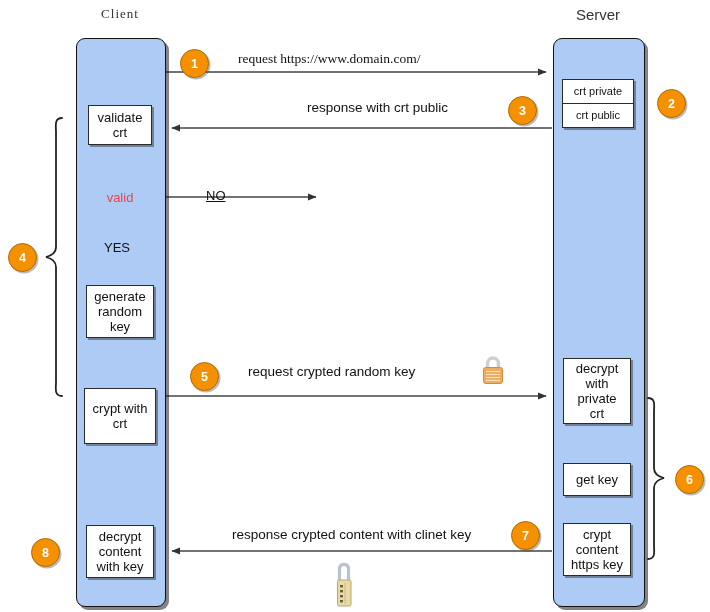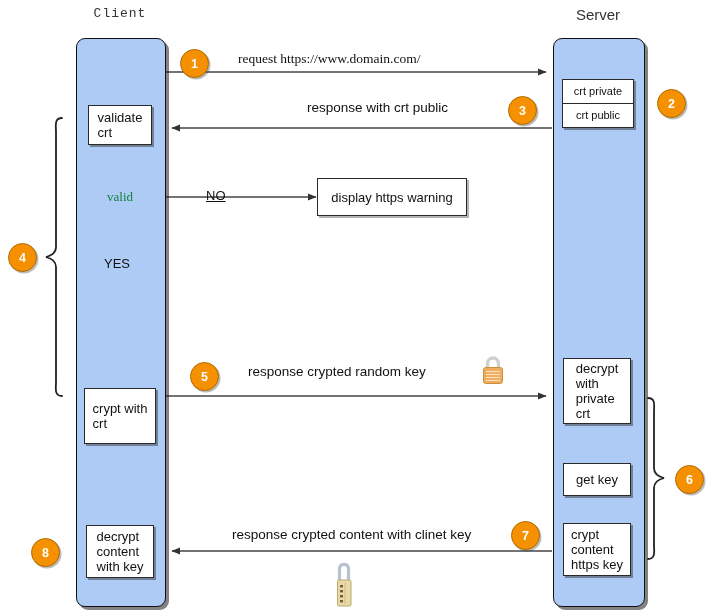--- a/index.html
+++ b/index.html
@@ -5,43 +5,43 @@
   html,body{margin:0;padding:0;background:#ffffff;}
   body{width:710px;height:612px;overflow:hidden;
        font-family:"Liberation Sans",sans-serif;color:#1a1a1a;}
   #stage{position:relative;width:710px;height:612px;}
 
   
   .lane{position:absolute;background:#aecbf5;border:1.6px solid #111;
         border-radius:9px;box-shadow:3px 3px 0 rgba(30,30,30,.55);}
   .lane-title{position:absolute;font-size:15px;color:#33333a;
               text-align:center;white-space:nowrap;}
-  .lane-title.mono{font-family:Liberation Mono, monospace;
+  .lane-title.mono{font-family:Liberation Serif, serif;
                    letter-spacing:1px;font-size:13px;}
 
   
   .box{position:absolute;background:#ffffff;border:1.5px solid #2a2a2a;
        box-shadow:2px 2px 0 rgba(40,40,40,.45);
        display:flex;align-items:center;justify-content:center;
-       text-align:left;font-size:13px;line-height:15px;color:#111;
+       text-align:center;font-size:13px;line-height:15px;color:#111;
        box-sizing:border-box;padding:2px 3px;}
   .box.plain{box-shadow:2px 2px 0 rgba(40,40,40,.35);}
 
   
   .stack{position:absolute;border:1.5px solid #2a2a2a;background:#fff;
          box-shadow:2px 2px 0 rgba(40,40,40,.45);box-sizing:border-box;}
   .stack .cell{display:flex;align-items:center;justify-content:center;
                font-size:11px;color:#111;height:50%;box-sizing:border-box;}
   .stack .cell.top{border-bottom:1.5px solid #2a2a2a;}
 
   
   .diamond-wrap{position:absolute;}
   .diamond-label{position:absolute;left:0;top:0;width:100%;height:100%;
                  display:flex;align-items:center;justify-content:center;
-                 font-size:13px;color:#15803d;font-family:Liberation Serif, serif;}
+                 font-size:13px;color:#ef4444;}
 
   
   .badge{position:absolute;width:27px;height:27px;border-radius:50%;
          background:#f59100;border:1.5px solid #b06a00;
          box-shadow:1.5px 1.5px 0 rgba(60,60,60,.35);
          display:flex;align-items:center;justify-content:center;
          font-size:12.5px;font-weight:bold;color:#ffffff;}
 
   
   .elabel{position:absolute;font-size:13.5px;color:#111;white-space:nowrap;}
@@ -101,52 +101,54 @@
   <div class="lane-title mono" style="left:76px;top:6px;width:88px;">Client</div>
   <div class="lane-title" style="left:553px;top:6px;width:90px;">Server</div>
 
   <div class="box" style="left:88px;top:105px;width:64px;height:40px;white-space:pre-line;">validate
 crt</div>
 
   <div class="diamond-wrap" style="left:87px;top:171px;width:66px;height:52px;">
     <div class="diamond-label">valid</div>
   </div>
 
+  <div class="box" style="left:86px;top:285px;width:68px;height:53px;white-space:pre-line;">generate
+random
+key</div>
 
   <div class="box" style="left:84px;top:388px;width:72px;height:56px;white-space:pre-line;">crypt with
 crt</div>
 
   <div class="box" style="left:86px;top:525px;width:68px;height:53px;white-space:pre-line;">decrypt
 content
 with key</div>
 
   <div class="elabel sm" style="left:206px;top:188px;text-decoration:underline;">NO</div>
-  <div class="elabel sm" style="left:104px;top:240px;margin-top:16px;">YES</div>
+  <div class="elabel sm" style="left:104px;top:240px;">YES</div>
 
-  <div class="box plain" style="left:317px;top:178px;width:150px;height:38px;">display https warning</div>
 
   <div class="stack" style="left:562px;top:79px;width:72px;height:49px;">
     <div class="cell top">crt private</div>
     <div class="cell">crt public</div>
   </div>
 
   <div class="box" style="left:563px;top:358px;width:68px;height:66px;white-space:pre-line;">decrypt
 with
 private
 crt</div>
 
   <div class="box" style="left:563px;top:463px;width:68px;height:33px;">get key</div>
 
   <div class="box" style="left:563px;top:523px;width:68px;height:53px;white-space:pre-line;">crypt
 content
 https key</div>
 
   <div class="elabel" style="left:238px;top:51px;font-family:Liberation Serif, serif;">request https://www.domain.com/</div>
   <div class="elabel" style="left:307px;top:100px;">response with crt public</div>
-  <div class="elabel" style="left:248px;top:364px;">response crypted random key</div>
+  <div class="elabel" style="left:248px;top:364px;">request crypted random key</div>
   <div class="elabel" style="left:208px;top:527px;margin-left:24px;">response crypted content with clinet key</div>
 
   <div class="lock" style="left:480px;top:355px;width:26px;height:30px;">
     <svg viewBox="0 0 26 30" width="26" height="30">
       <path d="M7.5,13 L7.5,8.5 A5.5,5.5 0 0 1 18.5,8.5 L18.5,13" fill="none" stroke="#cfcfcf" stroke-width="3.4"></path>
       <rect x="3.5" y="12.5" width="19" height="16" rx="2.2" fill="#f0ac5e" stroke="#d08e3c" stroke-width="1"></rect>
       <g stroke="#fbe0bd" stroke-width="1.1">
         <line x1="6" y1="16.5" x2="20" y2="16.5"></line>
         <line x1="6" y1="19.5" x2="20" y2="19.5"></line>
         <line x1="6" y1="22.5" x2="20" y2="22.5"></line>

